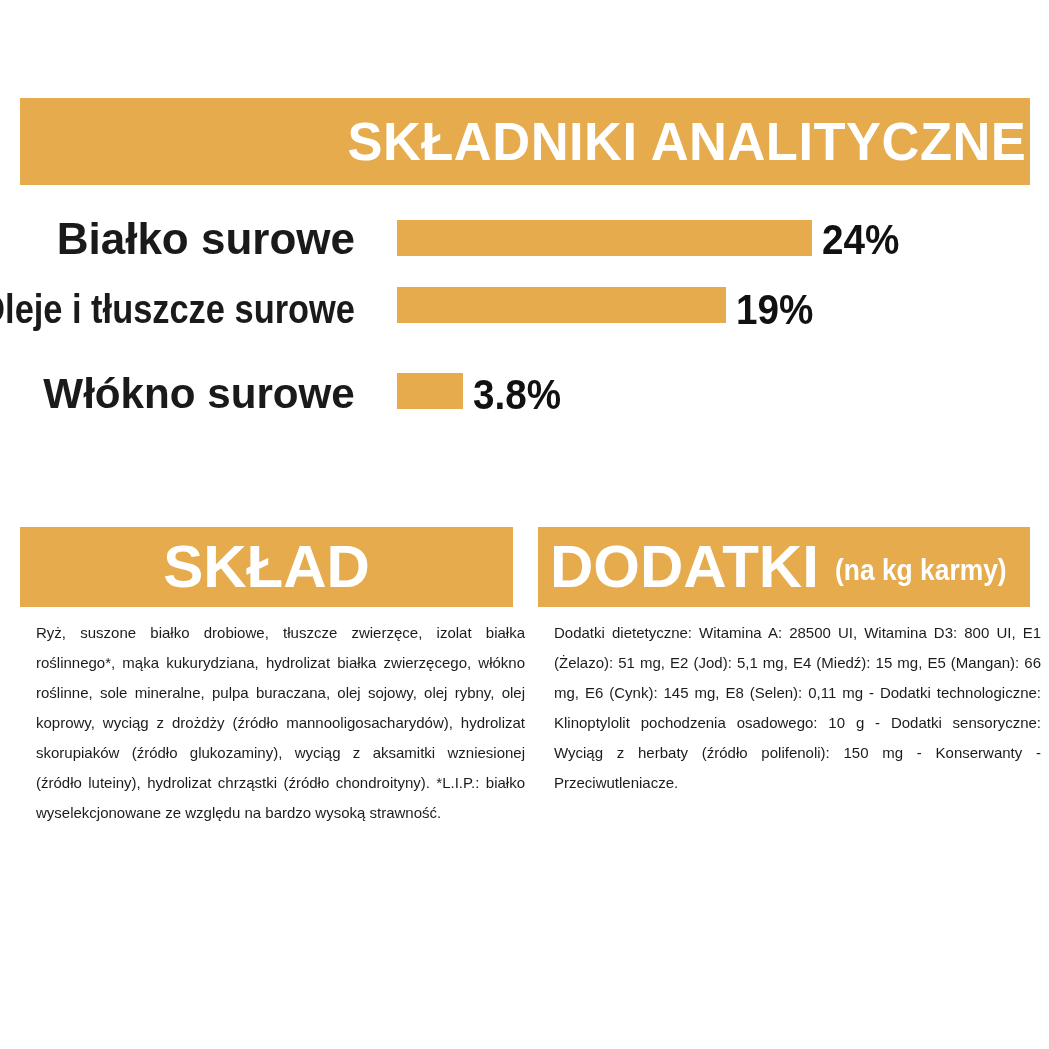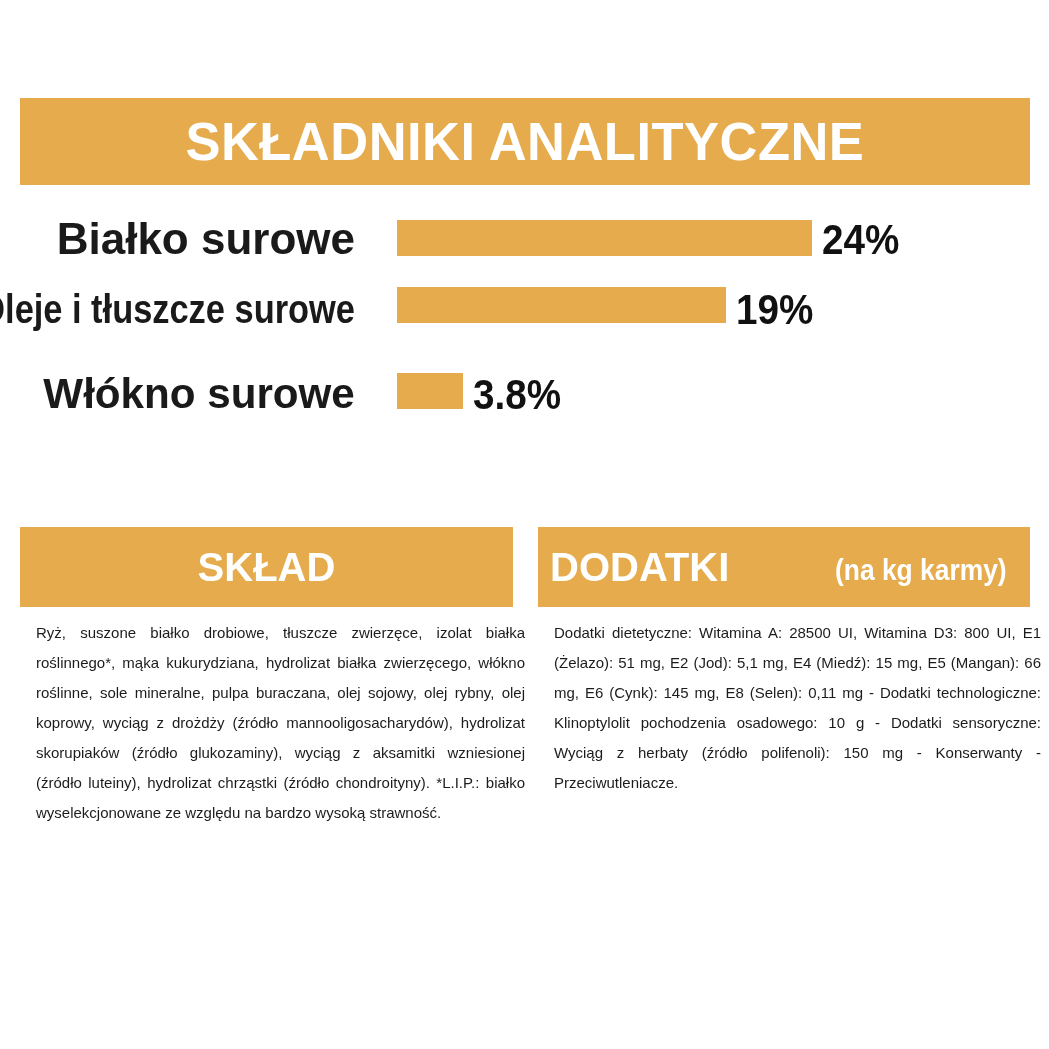--- a/index.html
+++ b/index.html
@@ -19,21 +19,21 @@
   
   .title-banner {
     position: absolute;
     left: 20px;
     top: 98px;
     width: 1010px;
     height: 87px;
     background: #E5AB4C;
     display: flex;
     align-items: center;
-    justify-content: center;
+    justify-content: flex-end;
   }
   .title-banner .title-text {
     color: #ffffff;
     font-family: "Liberation Sans", sans-serif;
     font-weight: bold;
     font-size: 53px;
     letter-spacing: 0.5px;
     transform: scaleX(0.99);
     transform-origin: center;
     line-height: 1;
@@ -119,21 +119,21 @@
     left: 538px;
     width: 492px;
     justify-content: space-between;
     padding-left: 12px;
     box-sizing: border-box;
   }
   .section-header .sec-title {
     color: #ffffff;
     font-family: "Liberation Sans", sans-serif;
     font-weight: bold;
-    font-size: 40px;
+    font-size: 60px;
     line-height: 1;
     white-space: nowrap;
   }
   .section-header .sec-sub {
     color: #ffffff;
     font-family: "Liberation Sans", sans-serif;
     font-weight: bold;
     font-size: 30px;
     line-height: 1;
     white-space: nowrap;

